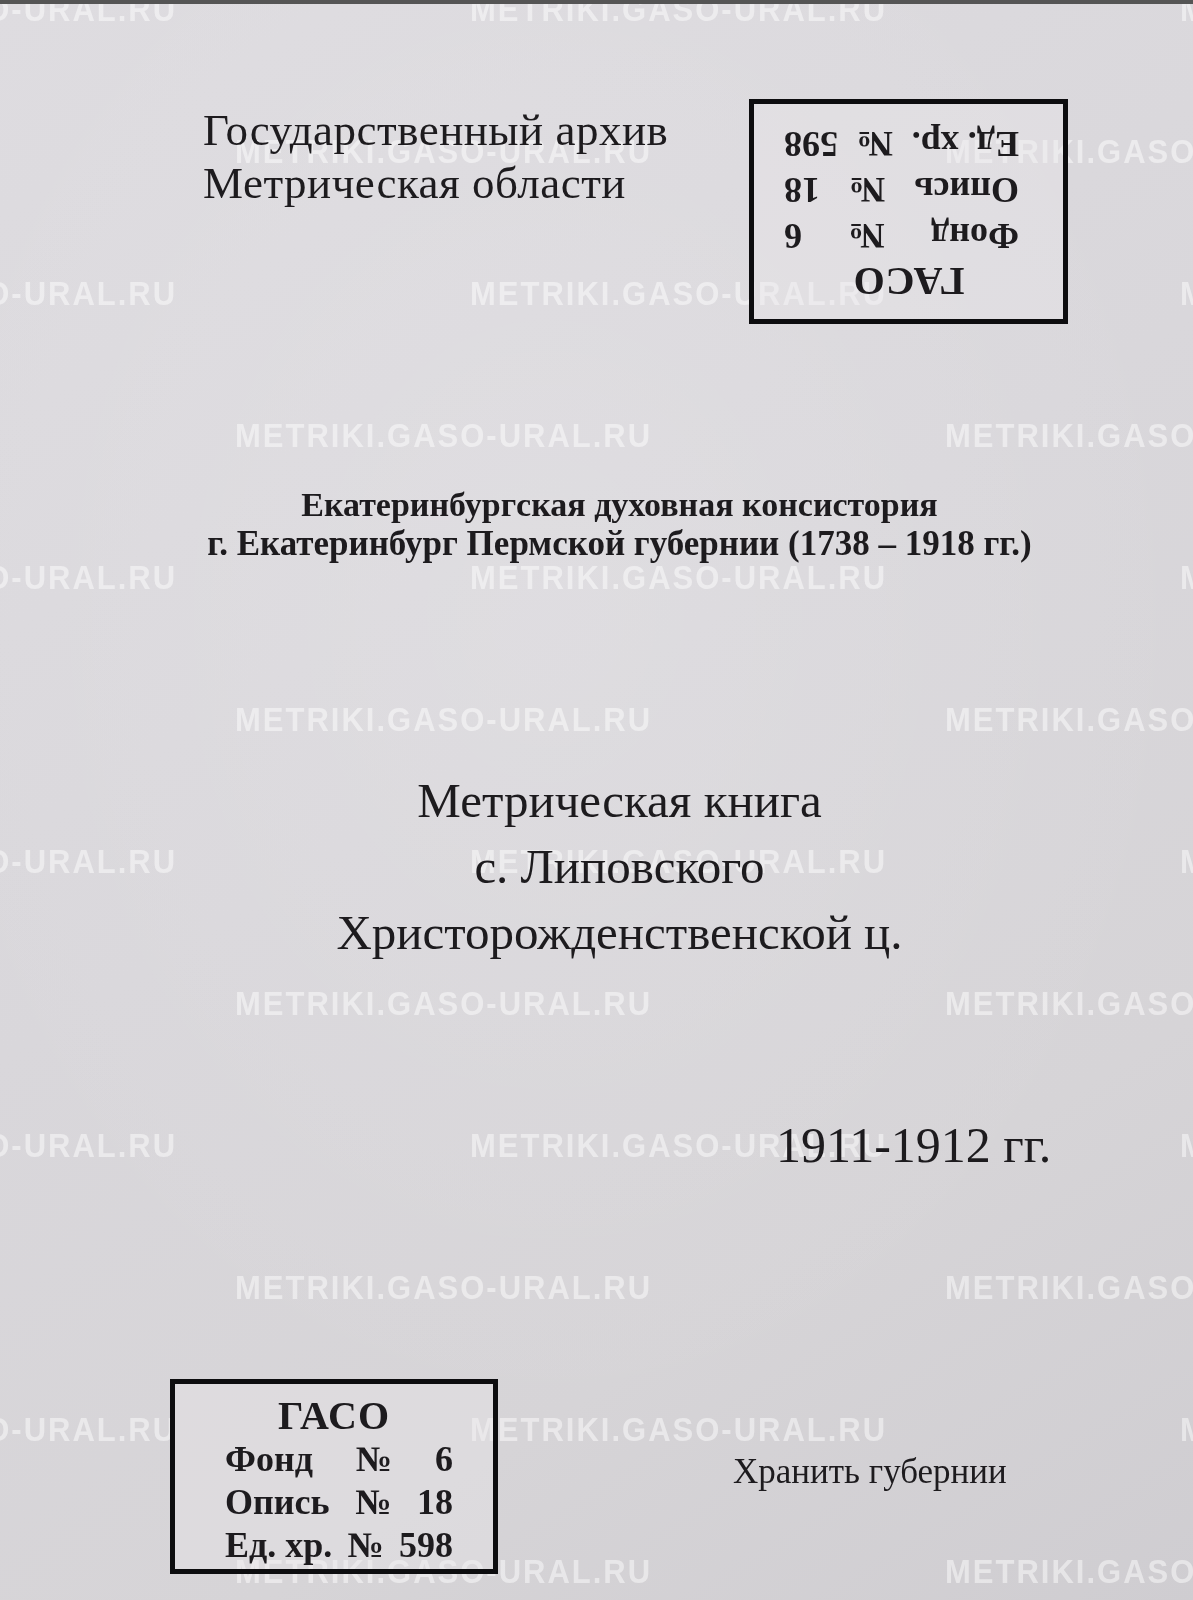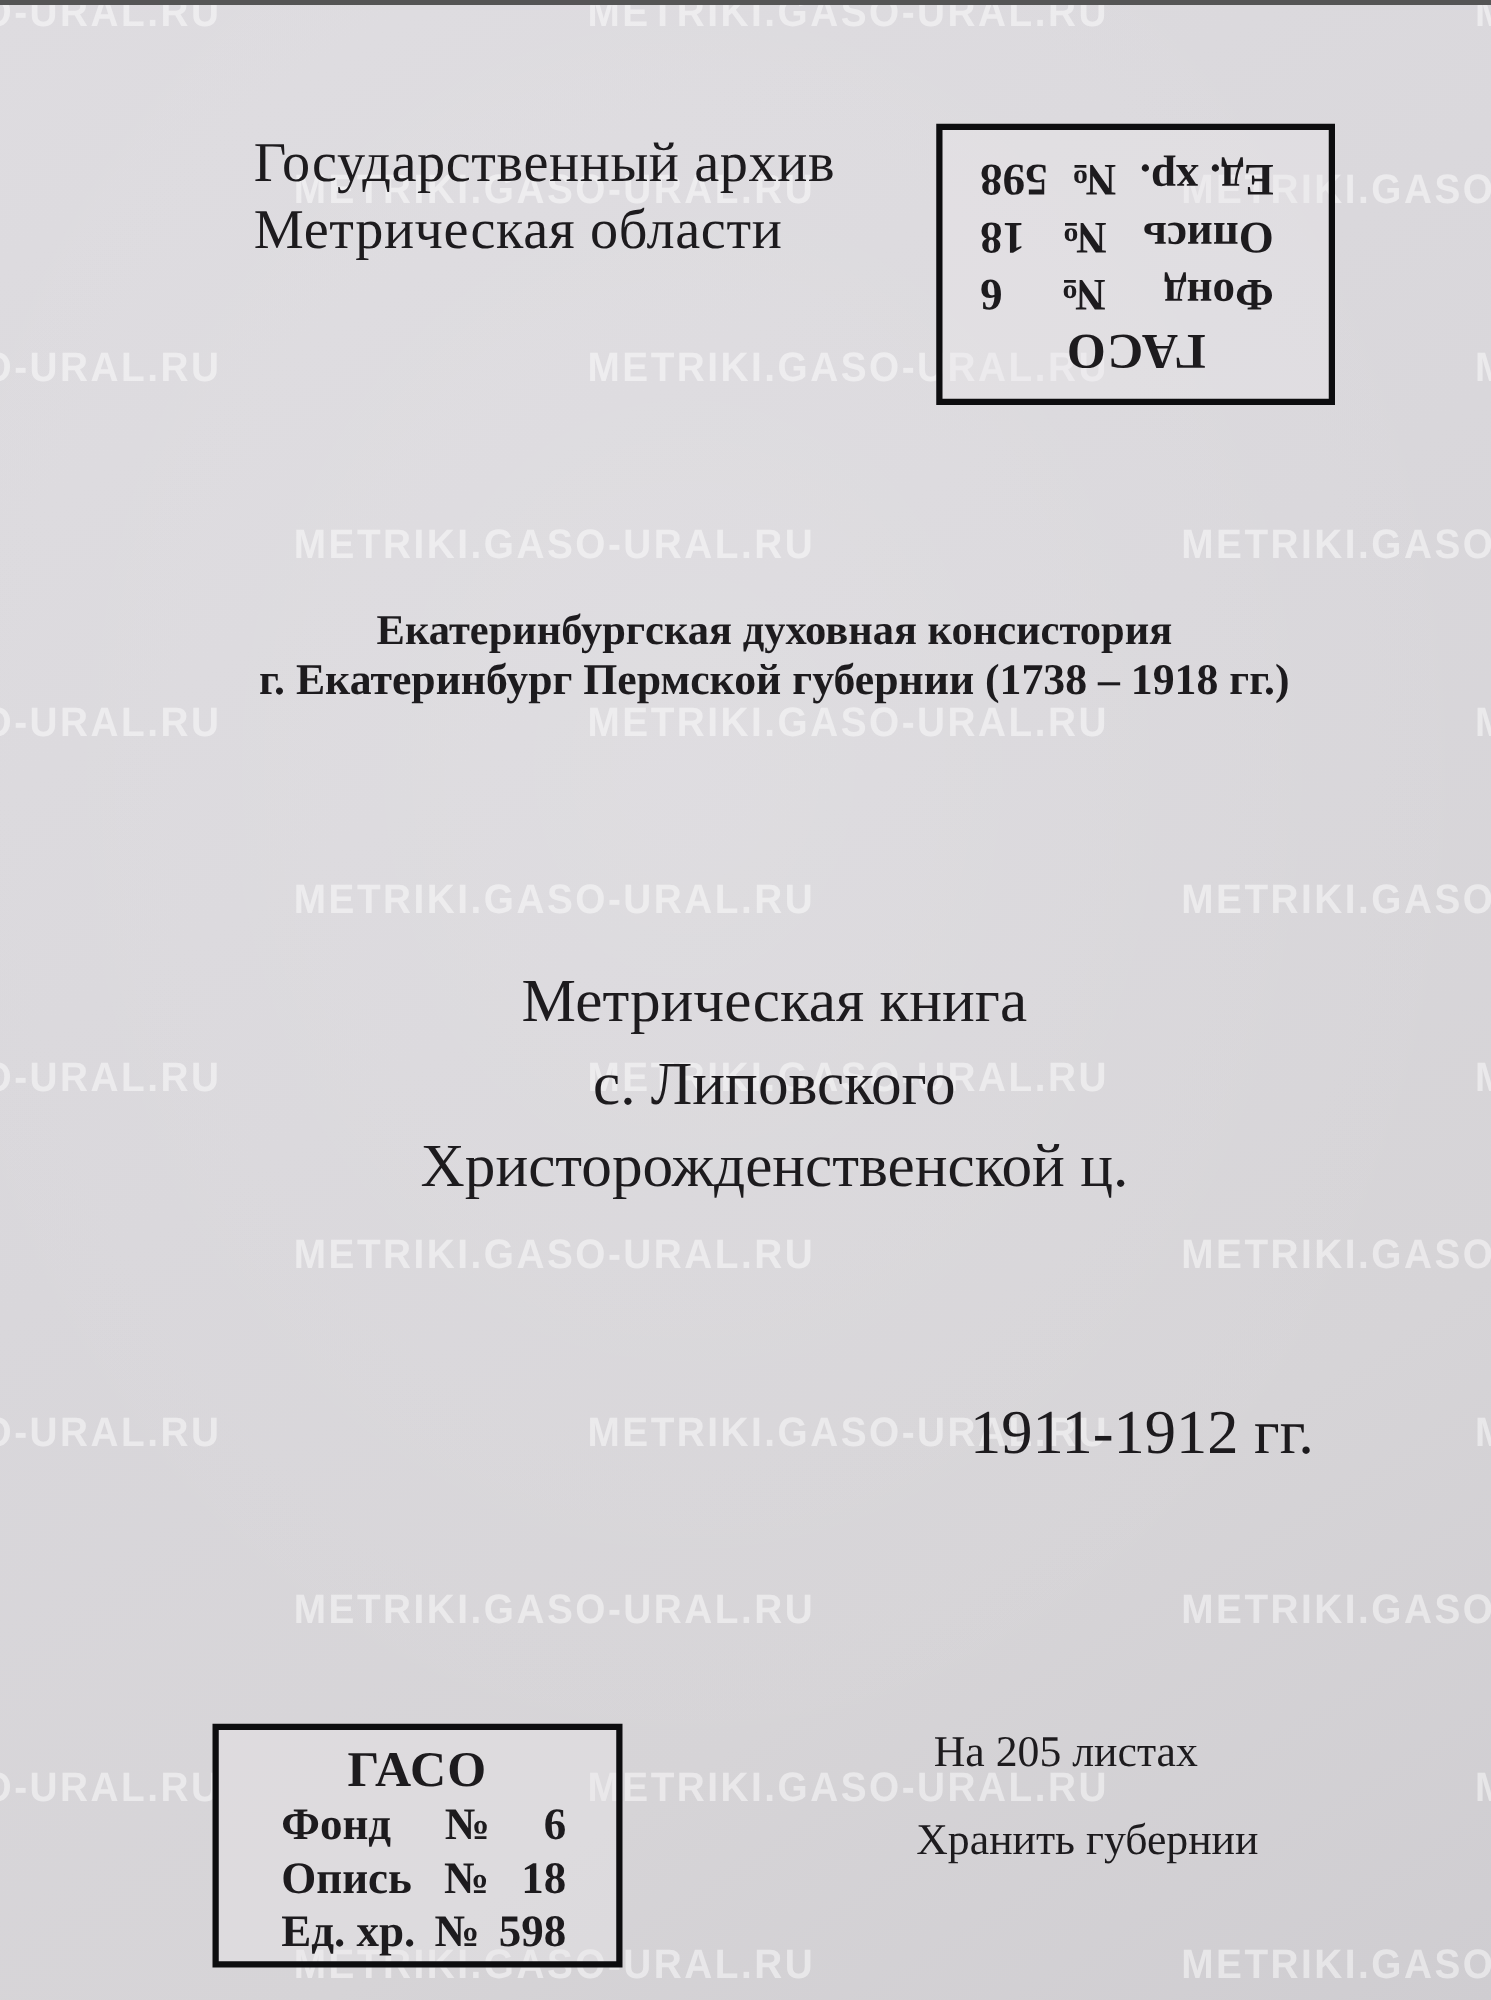--- a/index.html
+++ b/index.html
@@ -200,16 +200,15 @@
         <span>18</span>
       </div>
       <div class="stamp-row">
         <span>Ед. хр.</span>
         <span>№</span>
         <span>598</span>
       </div>
     </div>
   </div>
 
-  <div class="doc sheets-note">На 205 листах</div>
   <div class="doc storage-note">Хранить губернии</div>
 
 </div>
 
 </body></html>

